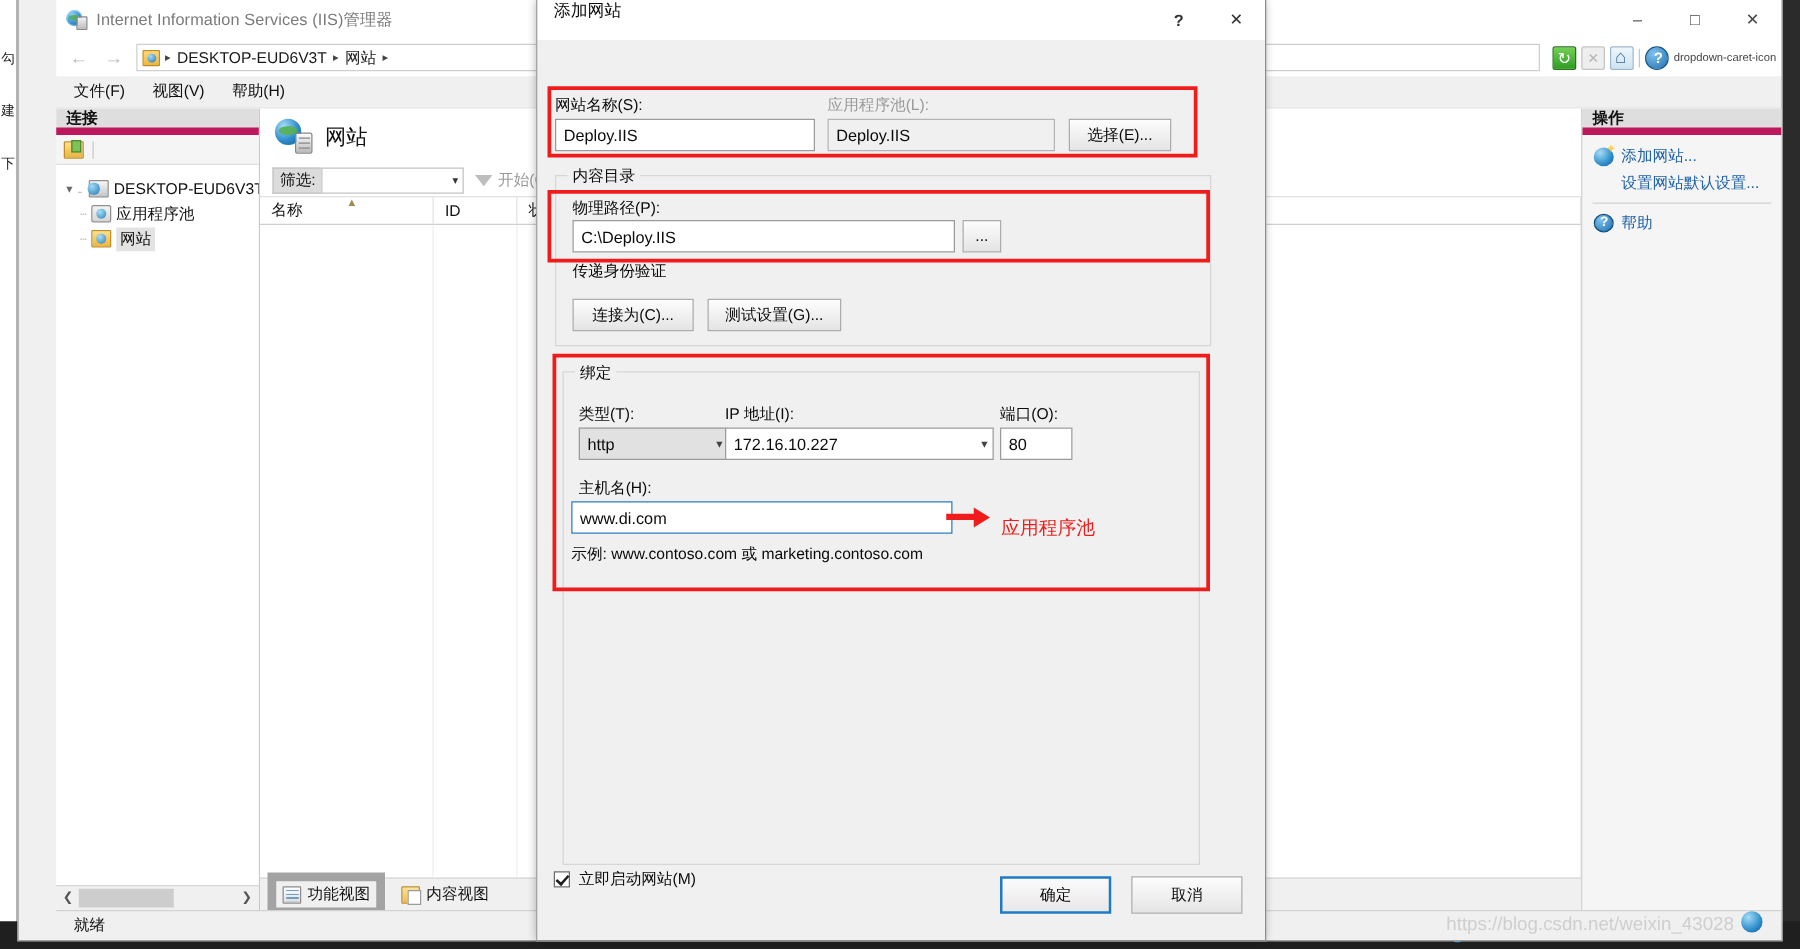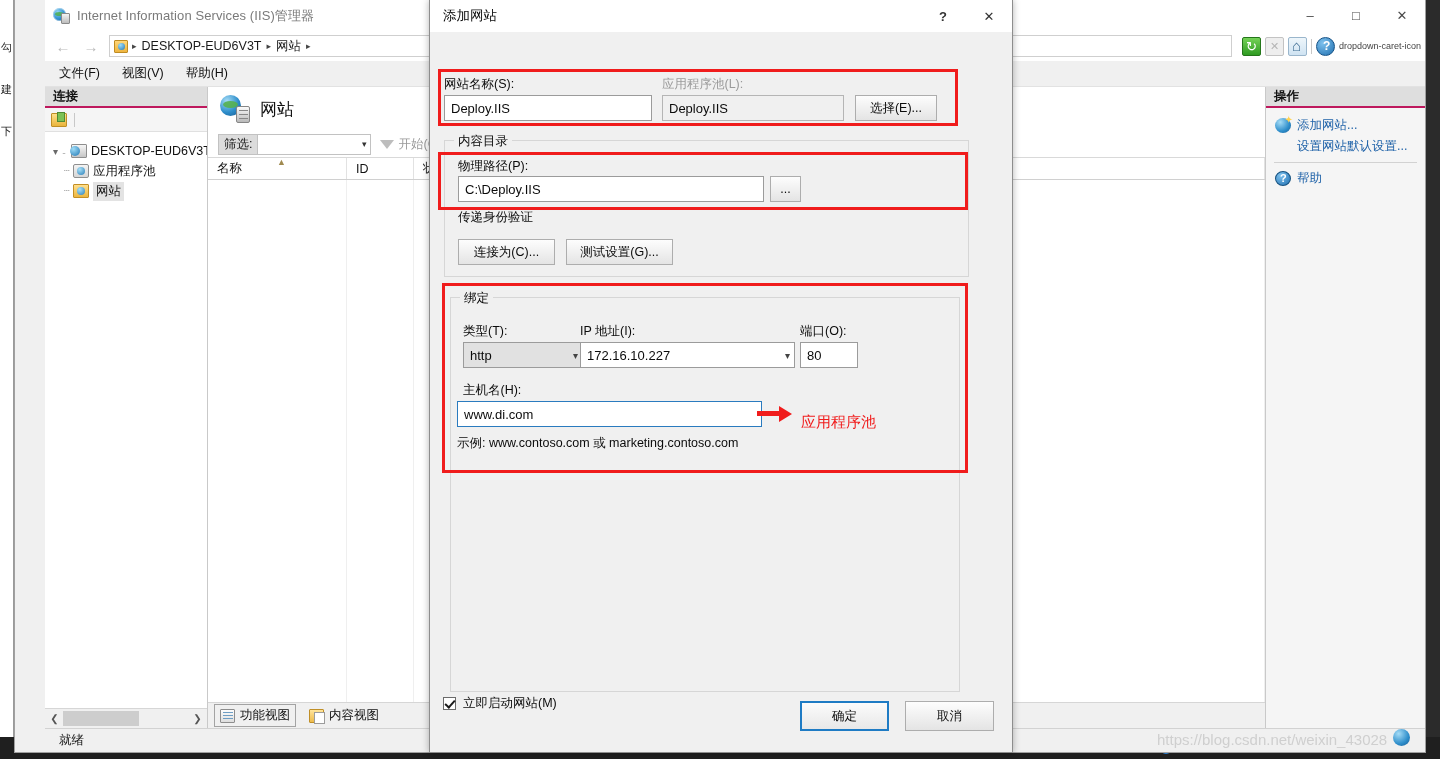--- a/index.html
+++ b/index.html
@@ -113,21 +113,21 @@
     height:26px; background:#f0f0f0; display:flex; align-items:center;
     padding-left:14px; gap:22px; flex:none; border-bottom:1px solid #e2e2e2;
   }
   .menu-item{ font-size:12.5px; color:#101010; }
 
   .body-row{ flex:1; display:flex; min-height:0; background:#f0f0f0; }
 
   
   .sidebar{ width:163px; background:#f5f5f5; border-right:1px solid #c9c9c9; display:flex; flex-direction:column; }
   .panel-head{
-    height:21px; background:#dedede; border-bottom:2px solid #be185d;
+    height:21px; background:#dedede; border-bottom:6px solid #be185d;
     display:flex; align-items:center; padding-left:8px;
     font-size:12.5px; font-weight:bold; color:#111;
   }
   .conn-toolbar{ height:24px; background:#f5f5f5; display:flex; align-items:center; padding-left:6px; border-bottom:1px solid #e0e0e0; }
   .conn-tb-icon{
     width:16px;height:14px;position:relative;
     background:linear-gradient(#ffe08a,#e9b43c); border:1px solid #bf8f26; border-radius:1px;
   }
   .conn-tb-icon::after{ content:""; position:absolute; right:1px; top:-2px; width:6px; height:8px; background:#7cc254; border:1px solid #4e8a33; }
   .conn-tb-sep{ width:1px;height:14px;background:#c8c8c8;margin-left:7px; }
@@ -201,21 +201,21 @@
   }
   .gh-cell{
     display:flex; align-items:center; padding-left:9px; font-size:12.5px; color:#111;
     border-right:1px solid #e2e2e2; position:relative;
   }
   .gh-cell .sortcaret{ position:absolute; left:50%; top:-1px; color:#a08a50; font-size:9px; }
   .grid-body{ flex:1; background:#fff; display:flex; }
   .gb-col{ border-right:1px solid #efefef; }
   .center-bottom{ height:26px; background:#f0f0f0; border-top:1px solid #d6d6d6; display:flex; align-items:center; padding-left:6px; gap:8px; flex:none; }
   .viewtab{ display:flex; align-items:center; gap:5px; padding:2px 5px; font-size:12.5px; color:#111; }
-  .viewtab.active{ border:1px solid #a3a3a3; }
+  .viewtab.active{ border:7px solid #a3a3a3; }
   .vt-icon{ width:15px;height:14px;border:1px solid #8d8d8d;background:linear-gradient(#fdfdfd,#dedede);position:relative;border-radius:1px; }
   .vt-icon.grid::after{
     content:"";position:absolute;left:2px;top:2px;width:10px;height:9px;
     background:repeating-linear-gradient(#6f9ec4 0 1px,transparent 1px 3px);
   }
   .vt-icon.content{ background:linear-gradient(#ffe49b,#edbb4b); border-color:#c08f27; }
   .vt-icon.content::after{
     content:"";position:absolute;left:4px;top:2px;width:9px;height:10px;background:#fff;border:1px solid #9c9c9c;
   }
 
@@ -246,21 +246,21 @@
   }
 
   
   .dialog{
     position:absolute; left:429px; top:0; width:584px; height:753px;
     background:#f0f0f0; border:1px solid #8d8d8d; border-top:none;
     box-shadow:0 0 7px rgba(0,0,0,.30);
     display:flex; flex-direction:column;
   }
   .dlg-title{
-    height:32px; background:#ffffff; display:flex; align-items:center;
+    height:32px; background:#ffffff; display:flex; 
     padding-left:13px; flex:none; position:relative;
   }
   .dlg-title .t{ font-size:13.5px; color:#0b0b0b; }
   .dlg-btns{ position:absolute; right:0; top:0; height:32px; display:flex; }
   .dlg-btns .b{ width:46px;height:32px;display:flex;align-items:center;justify-content:center;color:#333;font-size:13px; }
   .dlg-btns .b.help{ font-weight:bold; font-size:13px; }
 
   .dlg-body{ flex:1; padding:0 18px; position:relative; background:#f0f0f0; }
 
   .lbl{ font-size:12.5px; color:#0b0b0b; }

